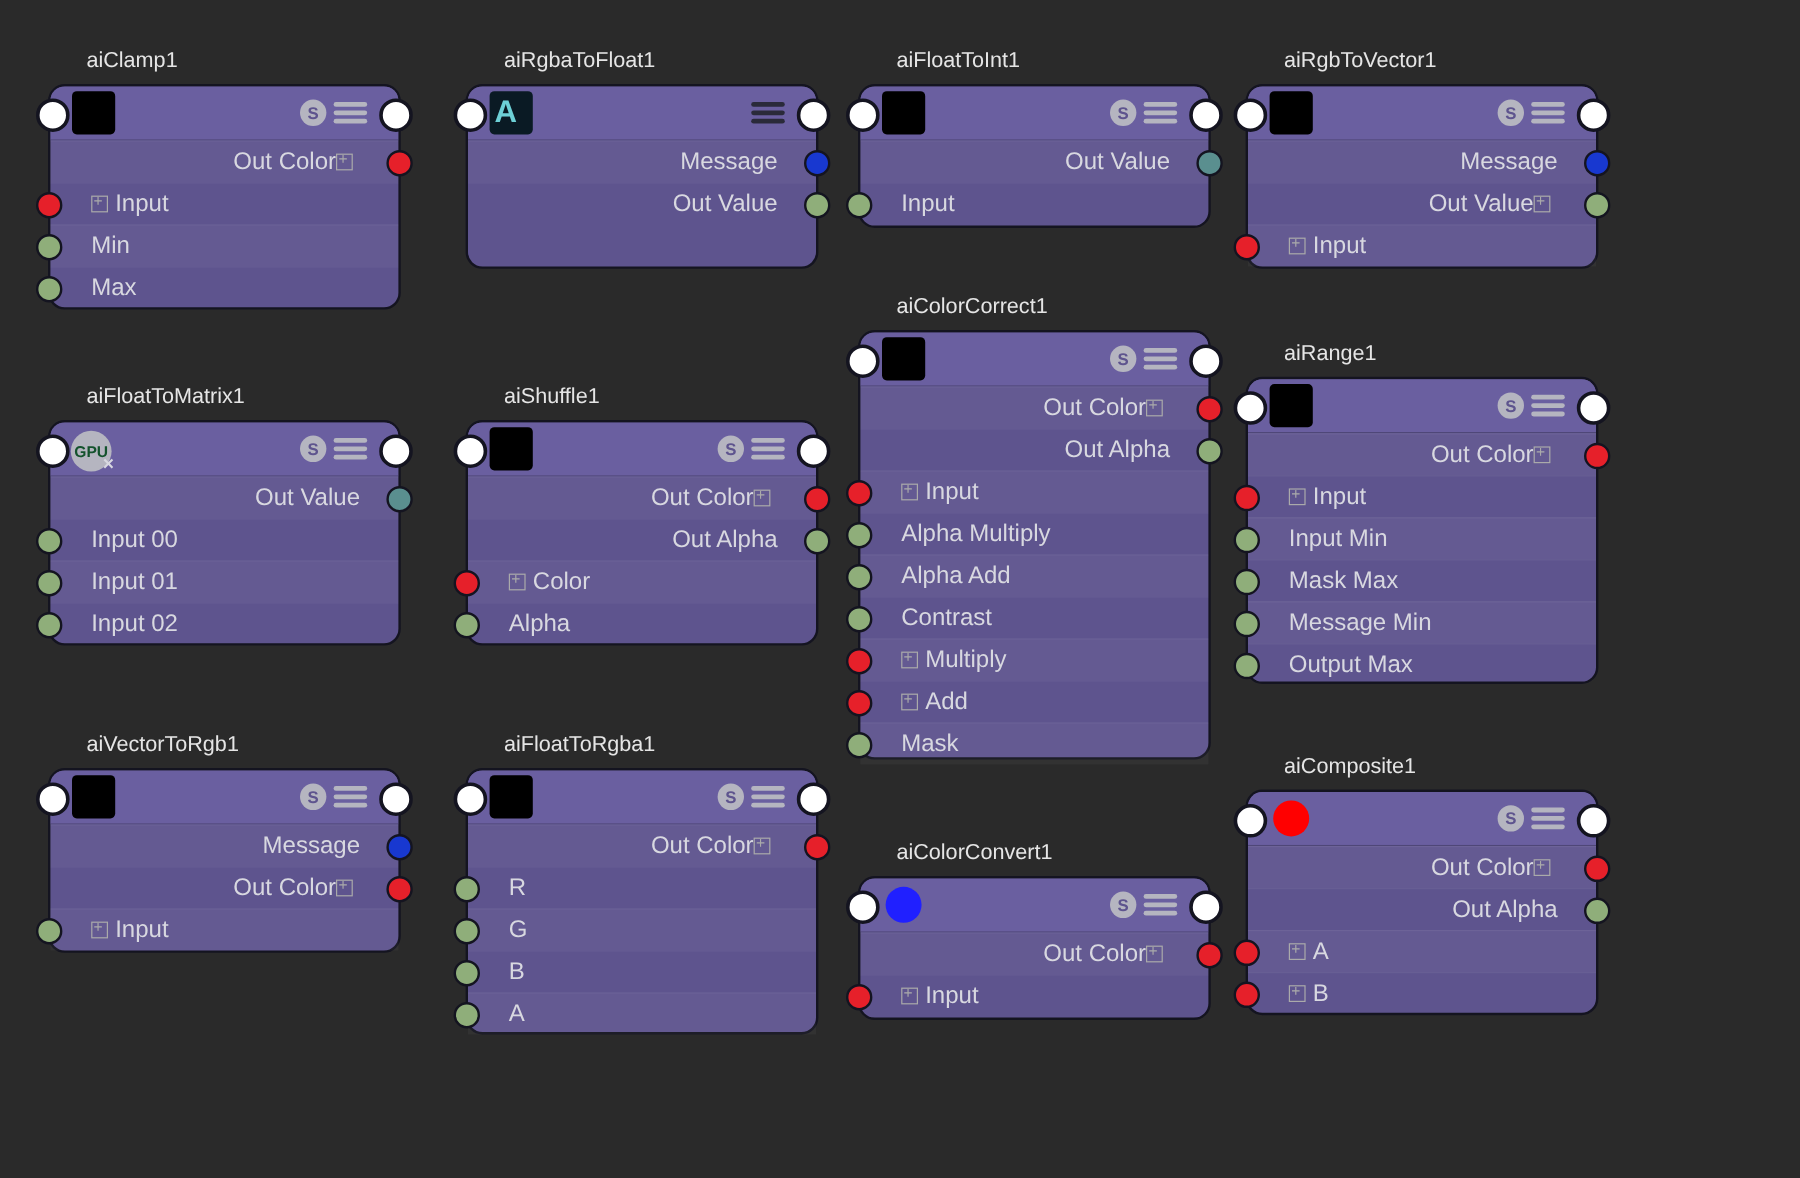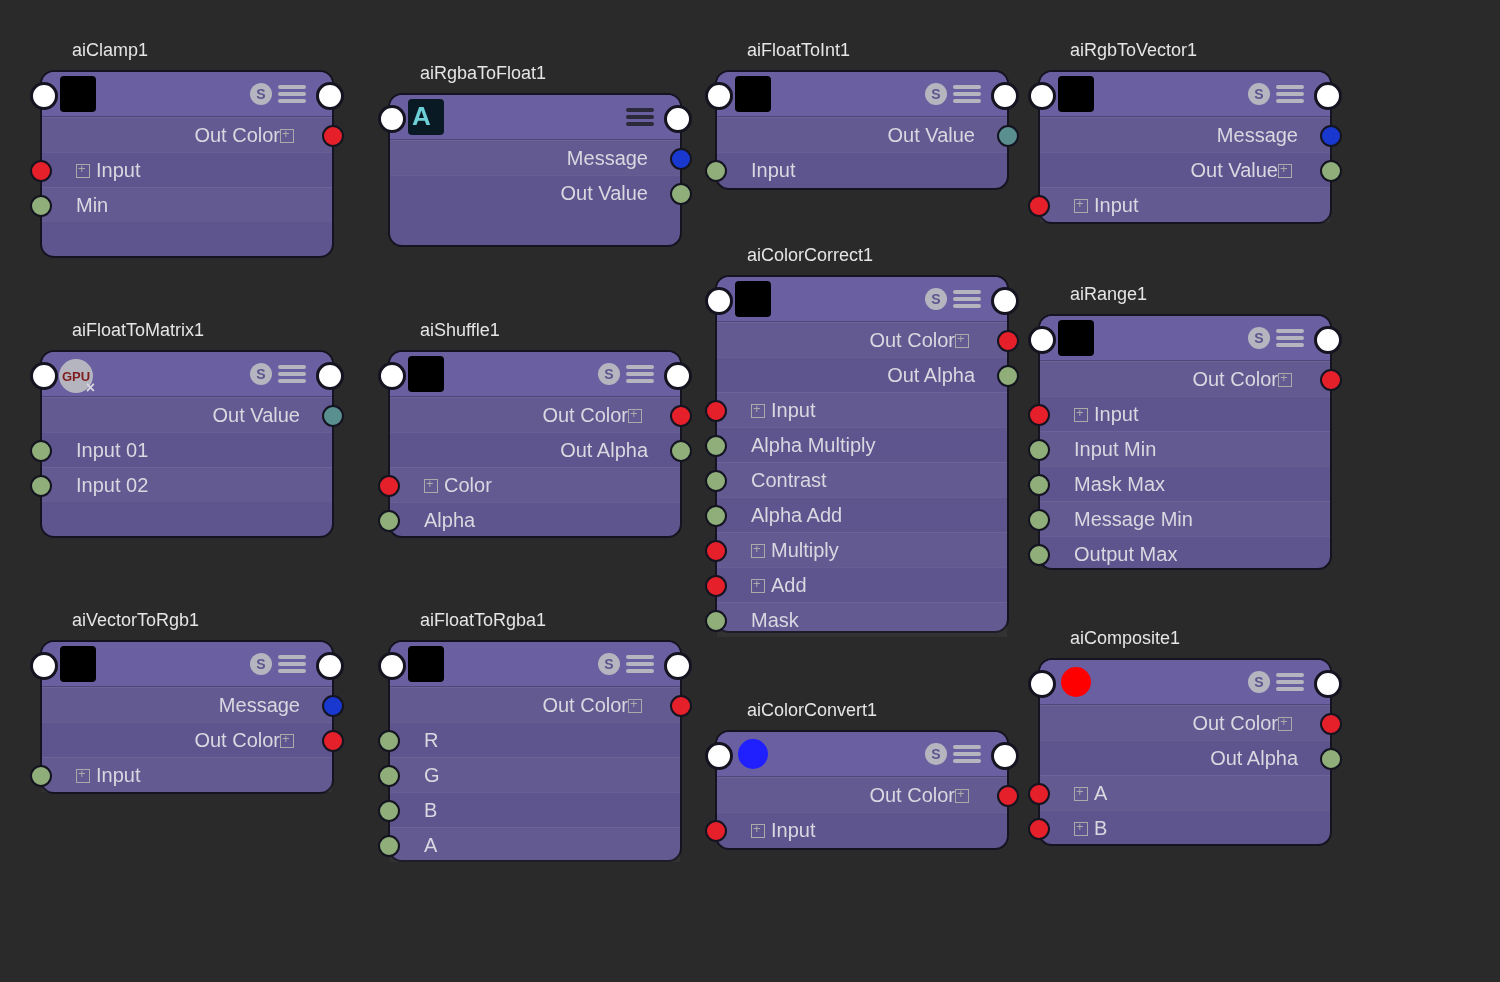--- a/index.html
+++ b/index.html
@@ -5,21 +5,21 @@
   html,body{margin:0;padding:0;background:#2a2a2a;font-family:Arial,Helvetica,sans-serif;color:#d8d8e0;font-size:20px;width:1500px;height:982px;overflow:hidden}
   .canvas{position:relative;width:1500px;height:982px}
   .node{position:absolute;border:2px solid #141420;border-radius:14px;background:#5e548e;overflow:visible}
   .title{position:absolute;top:-32px;left:30px;color:#e5e5e5;font-size:18px;white-space:nowrap}
   .head{height:44px;background:#6a5fa0;border-top-left-radius:12px;border-top-right-radius:12px;border-bottom:1px solid rgba(0,0,0,.25);position:relative}
   .swatch{position:absolute;top:4px;left:18px;width:36px;height:36px;background:#000;border-radius:4px}
   .swatch.blue{background:#2020ff;border-radius:50%;width:30px;height:30px;top:7px;left:21px}
   .swatch.redcircle{background:#ff0000;border-radius:50%;width:30px;height:30px;top:7px;left:21px}
   .swatch.arnold{background:linear-gradient(180deg,#0a1a24 0%,#0a1a24 100%);}
   .arnoldA{position:absolute;left:4px;top:2px;font-size:26px;font-weight:700;color:#6dd0d6}
-  .gpu{position:absolute;top:7px;left:17px;width:34px;height:34px;border-radius:50%;background:#b5b5c0;color:#7f1d1d;font-size:13px;font-weight:700;display:flex;align-items:center;justify-content:center}
+  .gpu{position:absolute;top:7px;left:17px;width:34px;height:34px;border-radius:50%;background:#b5b5c0;color:#14532d;font-size:13px;font-weight:700;display:flex;align-items:center;justify-content:center}
   .gpu::after{content:"×";position:absolute;bottom:-4px;right:-2px;color:#d8d8e0;font-size:16px}
   .sbadge{position:absolute;top:11px;right:60px;width:22px;height:22px;border-radius:50%;background:#b5b5c0;color:#5e548e;font-size:14px;font-weight:800;display:flex;align-items:center;justify-content:center}
   .bars{position:absolute;top:8px;right:26px;width:28px;height:28px;display:flex;flex-direction:column;justify-content:center;gap:3px}
   .bars>div{height:4px;background:#b5b5c0;border-radius:3px}
   .bars.dark>div{background:#2a2a3a}
   .row{height:34px;display:flex;align-items:center;position:relative;border-top:1px solid rgba(255,255,255,.06)}
   .row:nth-child(odd){background:rgba(255,255,255,.04)}
   .lbl{white-space:nowrap}
   .lbl.in{padding-left:34px}
   .lbl.out{position:absolute;right:32px}
@@ -58,23 +58,27 @@
           <div class="port pr p-red" style="top: 7px;"></div>
         </div>
         <div class="row">
           <div class="port pl p-red" style="top: 7px;"></div>
           <span class="lbl in"><span class="expand"></span>Input</span>
         </div>
         <div class="row">
           <div class="port pl p-green" style="top: 7px;"></div>
           <span class="lbl in">Min</span>
         </div>
-      </div>
-    </div>
-    <div class="node" style="left: 388px; top: 70px; width: 290px; height: 150px; margin-top: 23px;">
+        <div class="row">
+          <div class="port pl p-green" style="top: 7px;"></div>
+          <span class="lbl in">Max</span>
+        </div>
+      </div>
+    </div>
+    <div class="node" style="left: 388px; top: 70px; width: 290px; height: 150px;">
       <div class="title">aiRgbaToFloat1</div>
       <div class="head">
         <div class="port big p-white pl" style="top: 10px;"></div>
         <div class="port big p-white pr" style="top: 10px;"></div>
         <div class="swatch arnold">
           <div class="arnoldA">A</div>
         </div>
         <div class="bars dark">
           <div></div>
           <div></div>
@@ -157,20 +161,24 @@
           <div></div>
         </div>
       </div>
       <div>
         <div class="row">
           <span class="lbl out">Out Value</span>
           <div class="port pr p-teal" style="top: 7px;"></div>
         </div>
         <div class="row">
           <div class="port pl p-green" style="top: 7px;"></div>
+          <span class="lbl in">Input 00</span>
+        </div>
+        <div class="row">
+          <div class="port pl p-green" style="top: 7px;"></div>
           <span class="lbl in">Input 01</span>
         </div>
         <div class="row">
           <div class="port pl p-green" style="top: 7px;"></div>
           <span class="lbl in">Input 02</span>
         </div>
       </div>
     </div>
     <div class="node" style="left: 388px; top: 350px; width: 290px; height: 184px;">
       <div class="title">aiShuffle1</div>
@@ -229,25 +237,25 @@
         <div class="row">
           <div class="port pl p-red" style="top: 7px;"></div>
           <span class="lbl in"><span class="expand"></span>Input</span>
         </div>
         <div class="row">
           <div class="port pl p-green" style="top: 7px;"></div>
           <span class="lbl in">Alpha Multiply</span>
         </div>
         <div class="row">
           <div class="port pl p-green" style="top: 7px;"></div>
+          <span class="lbl in">Alpha Add</span>
+        </div>
+        <div class="row">
+          <div class="port pl p-green" style="top: 7px;"></div>
           <span class="lbl in">Contrast</span>
-        </div>
-        <div class="row">
-          <div class="port pl p-green" style="top: 7px;"></div>
-          <span class="lbl in">Alpha Add</span>
         </div>
         <div class="row">
           <div class="port pl p-red" style="top: 7px;"></div>
           <span class="lbl in"><span class="expand"></span>Multiply</span>
         </div>
         <div class="row">
           <div class="port pl p-red" style="top: 7px;"></div>
           <span class="lbl in"><span class="expand"></span>Add</span>
         </div>
         <div class="row">

